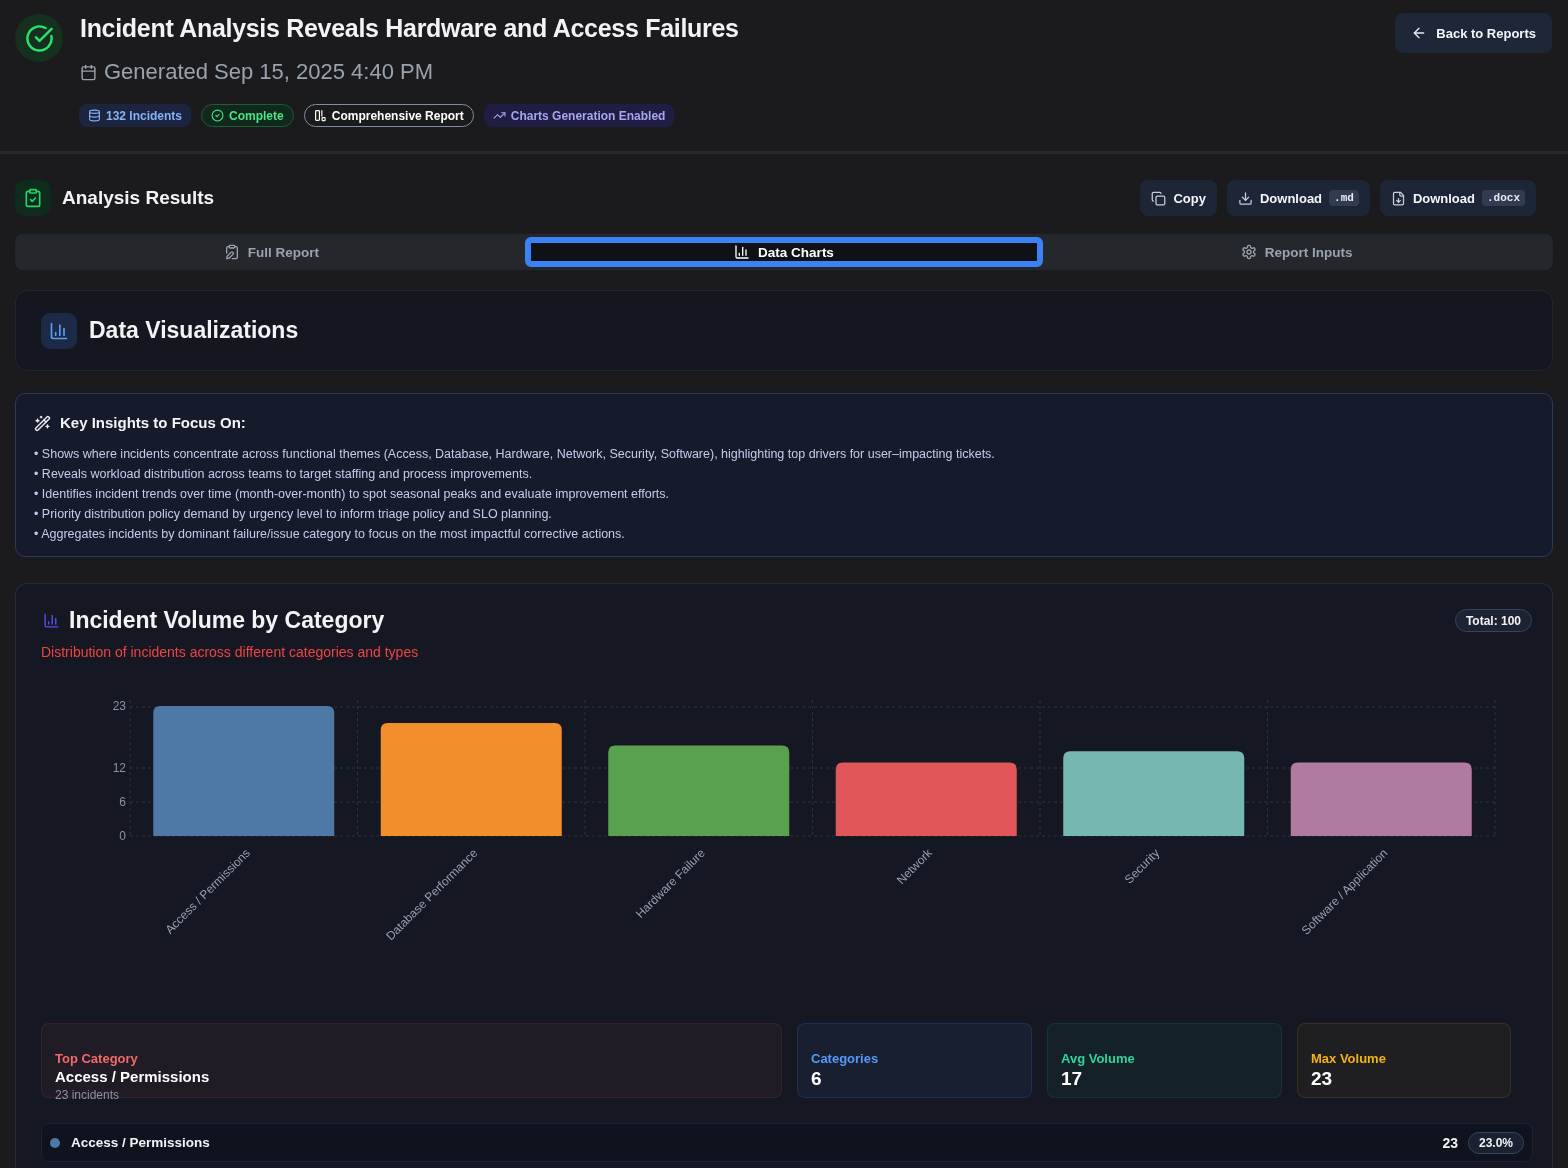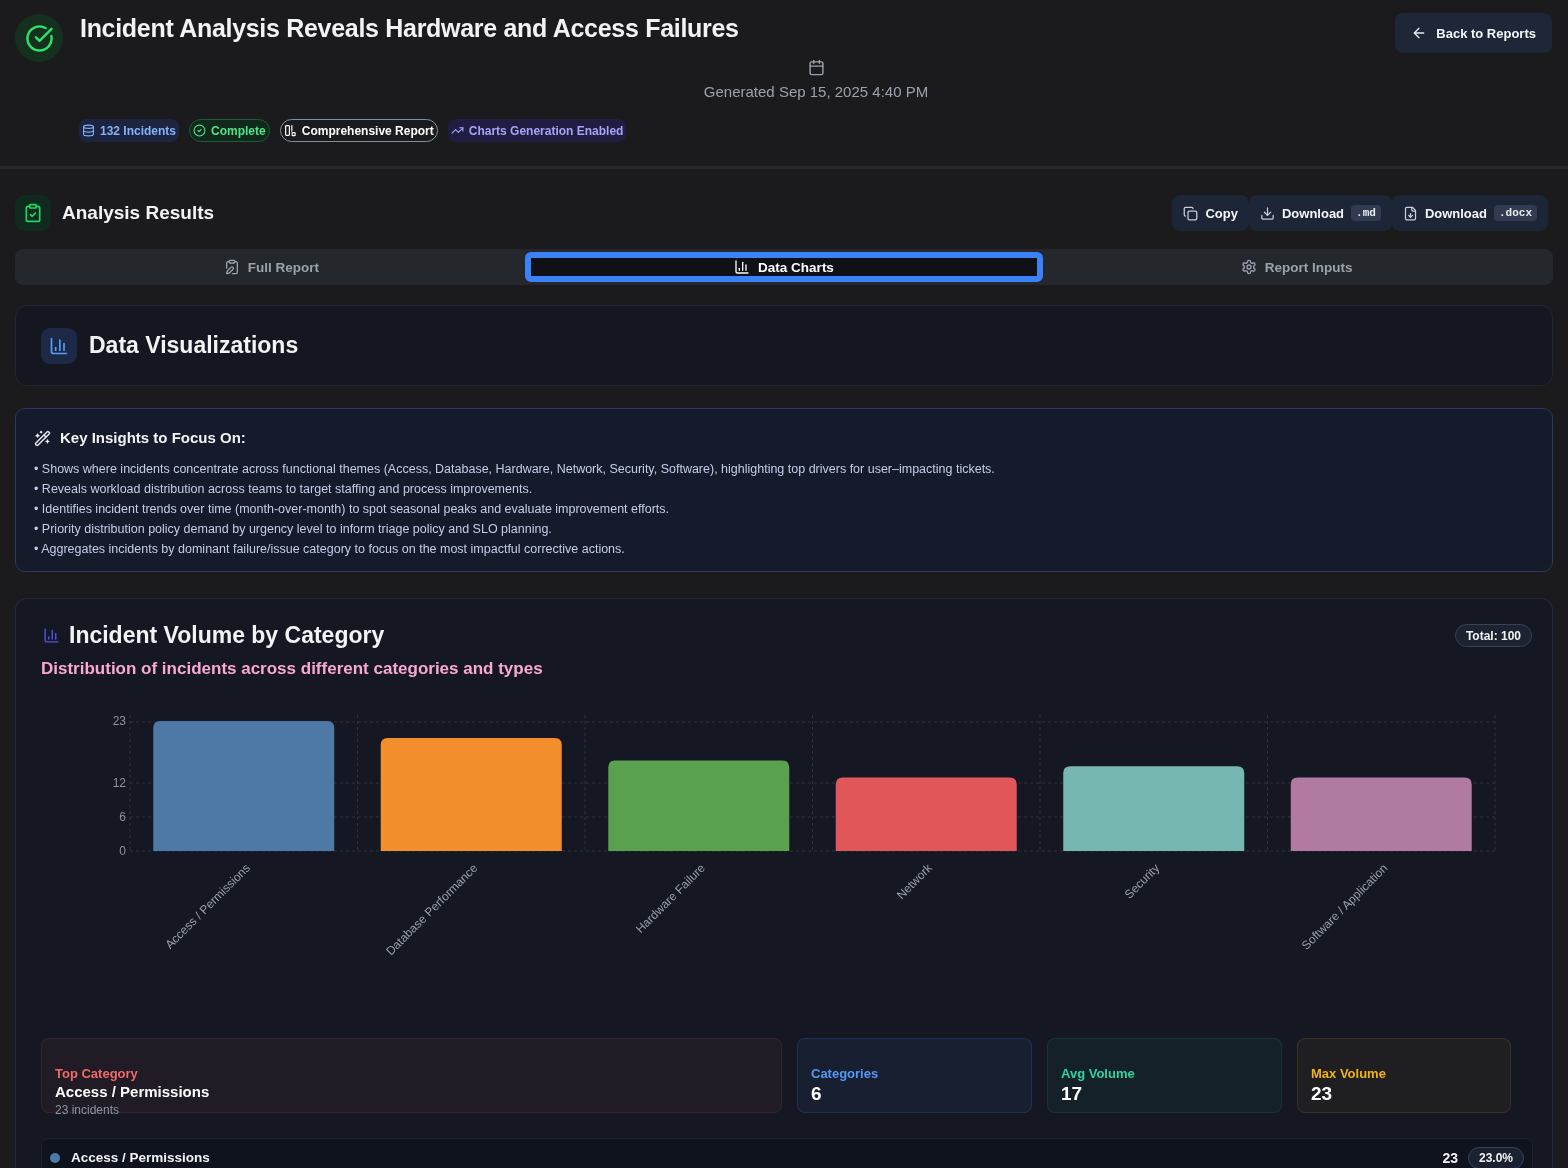--- a/index.html
+++ b/index.html
@@ -1,48 +1,48 @@
 <!DOCTYPE html>
 <html><head>
 <meta charset="utf-8">
 <style>
 * { margin:0; padding:0; box-sizing:border-box; }
 html,body { background:#1b1b1d; width:1568px; height:1168px; overflow:hidden; font-family:"Liberation Sans", sans-serif; color:#f2f3f5; }
 .hdr { position:relative; padding:14px 16px 0 15px; }
 .hicon { position:absolute; left:15px; top:14px; width:48px; height:48px; border-radius:50%; background:#15301f; display:flex; align-items:center; justify-content:center; }
 .htitle { margin-left:65px; font-size:25px; font-weight:bold; letter-spacing:-0.3px; padding-top:0; }
-.gen { margin-left:65px; margin-top:16px; display:flex; align-items:center; gap:7px; color:#9aa2ad; font-size:15px;flex-direction:column; }
+.gen { margin-left:65px; margin-top:16px; display:flex; align-items:center; gap:7px; color:#9aa2ad; font-size:22px; }
 .badges { display:flex; gap:10px; margin:19px 0 0 64px; }
-.badge { height:23px; display:inline-flex; align-items:center; gap:5px; border-radius:8px; padding:0 3px; font-size:12px; font-weight:bold; }
+.badge { height:23px; display:inline-flex; align-items:center; gap:5px; border-radius:8px; padding:0 9px; font-size:12px; font-weight:bold; }
 .b1 { background:#1c2440; color:#85b3f8; }
 .b2 { background:#11291c; border:1px solid #1c5c36; color:#4ce487; border-radius:12px; }
 .b3 { background:transparent; border:1px solid #7d8fa5; color:#fff; border-radius:12px; }
 .b4 { background:#201d42; color:#a7a4f5; }
 .divider { height:3px; background:#2c282a; margin-top:24px; }
 .ar { position:relative; height:80px; }
 .aricon { position:absolute; left:15px; top:26px; width:36px; height:36px; border-radius:10px; background:#0f2b1d; display:flex; align-items:center; justify-content:center; }
 .artitle { position:absolute; left:62px; top:33px; font-size:19px; font-weight:bold; }
-.btns { position:absolute; right:20px; top:26px; display:flex; gap:0;margin-left:32px; }
+.btns { position:absolute; right:32px; top:26px; display:flex; gap:10px;margin-left:32px; }
 .btn { height:36px; background:#1c2637; border-radius:8px; display:flex; align-items:center; gap:7px; padding:0 11px; font-size:13px; font-weight:bold; color:#f5f6f8; }
 .chip { background:#313c50; border-radius:4px; font-family:"Liberation Mono", monospace; font-size:11px; font-weight:bold; padding:2px 5px; color:#e8ebf0; }
 .tabs { margin:0 15px; height:36px; background:#24282c; border-radius:8px; display:flex; padding:3px; }
 .tab { flex:1; display:flex; align-items:center; justify-content:center; gap:8px; color:#9aa2ad; font-size:13.5px; font-weight:bold; border-radius:6px; }
 .tab.active { background:#0f1117; border:6px solid #3b82f6; color:#fff; }
 .card { margin:0 15px; background:#14171f; border:1px solid #1f2633; border-radius:12px; }
 .dv { margin-top:20px; height:81px; display:flex; align-items:center; padding-left:25px; gap:12px; }
 .dvicon { width:36px; height:36px; border-radius:9px; background:#1d2a47; display:flex; align-items:center; justify-content:center; }
 .dvtitle { font-size:23px; font-weight:bold; }
 .ki { margin:22px 15px 0 15px; background:#161b2b; border:1px solid #2a3960; border-radius:10px; padding:20px 18px 12px 18px; }
 .kihead { display:flex; align-items:center; gap:9px; font-size:15px; font-weight:bold; line-height:18px; }
 .kilist { margin-top:12px; }
 .kilist div { color:#c3cdea; font-size:12.5px; line-height:20px; }
 .chart-card { margin:26px 15px 0 15px; background:#151823; border:1px solid #232c3e; border-radius:12px 12px 0 0; border-bottom:none; position:relative; height:593px; overflow:hidden; }
 .cc-title { position:absolute; left:53px; top:23px; font-size:23px; font-weight:bold; }
 .cc-icon { position:absolute; left:27px; top:28px; }
-.cc-sub { position:absolute; left:25px; top:60px; font-size:17px; color:#f9a8d4;font-weight:bold; }
+.cc-sub { position:absolute; left:25px; top:60px; font-size:14px; color:#ef4444; }
 .cc-total { position:absolute; right:20px; top:25px; height:23px; border:1px solid #35435c; background:#1d2330; border-radius:12px; display:flex; align-items:center; padding:0 10px; font-size:12px; font-weight:bold; }
 .abs { position:absolute; }
 .statrow { position:absolute; top:439px; left:25px; display:flex; gap:15px; }
 .stat { height:75px; border-radius:8px; padding:9px 13px; }
 .stat .lab { font-size:13px; font-weight:bold; margin-top:18px; }
 .stat .val { font-size:19px; font-weight:bold; margin-top:2px; color:#fff; }
 .s1 { width:741px; background:rgba(225,87,89,0.06); border:1px solid rgba(225,87,89,0.12); }
 .s1 .lab { color:#f16a6a; }
 .s2 { width:235px; background:rgba(59,130,246,0.07); border:1px solid rgba(59,130,246,0.18); }
 .s2 .lab { color:#5599f7; }

